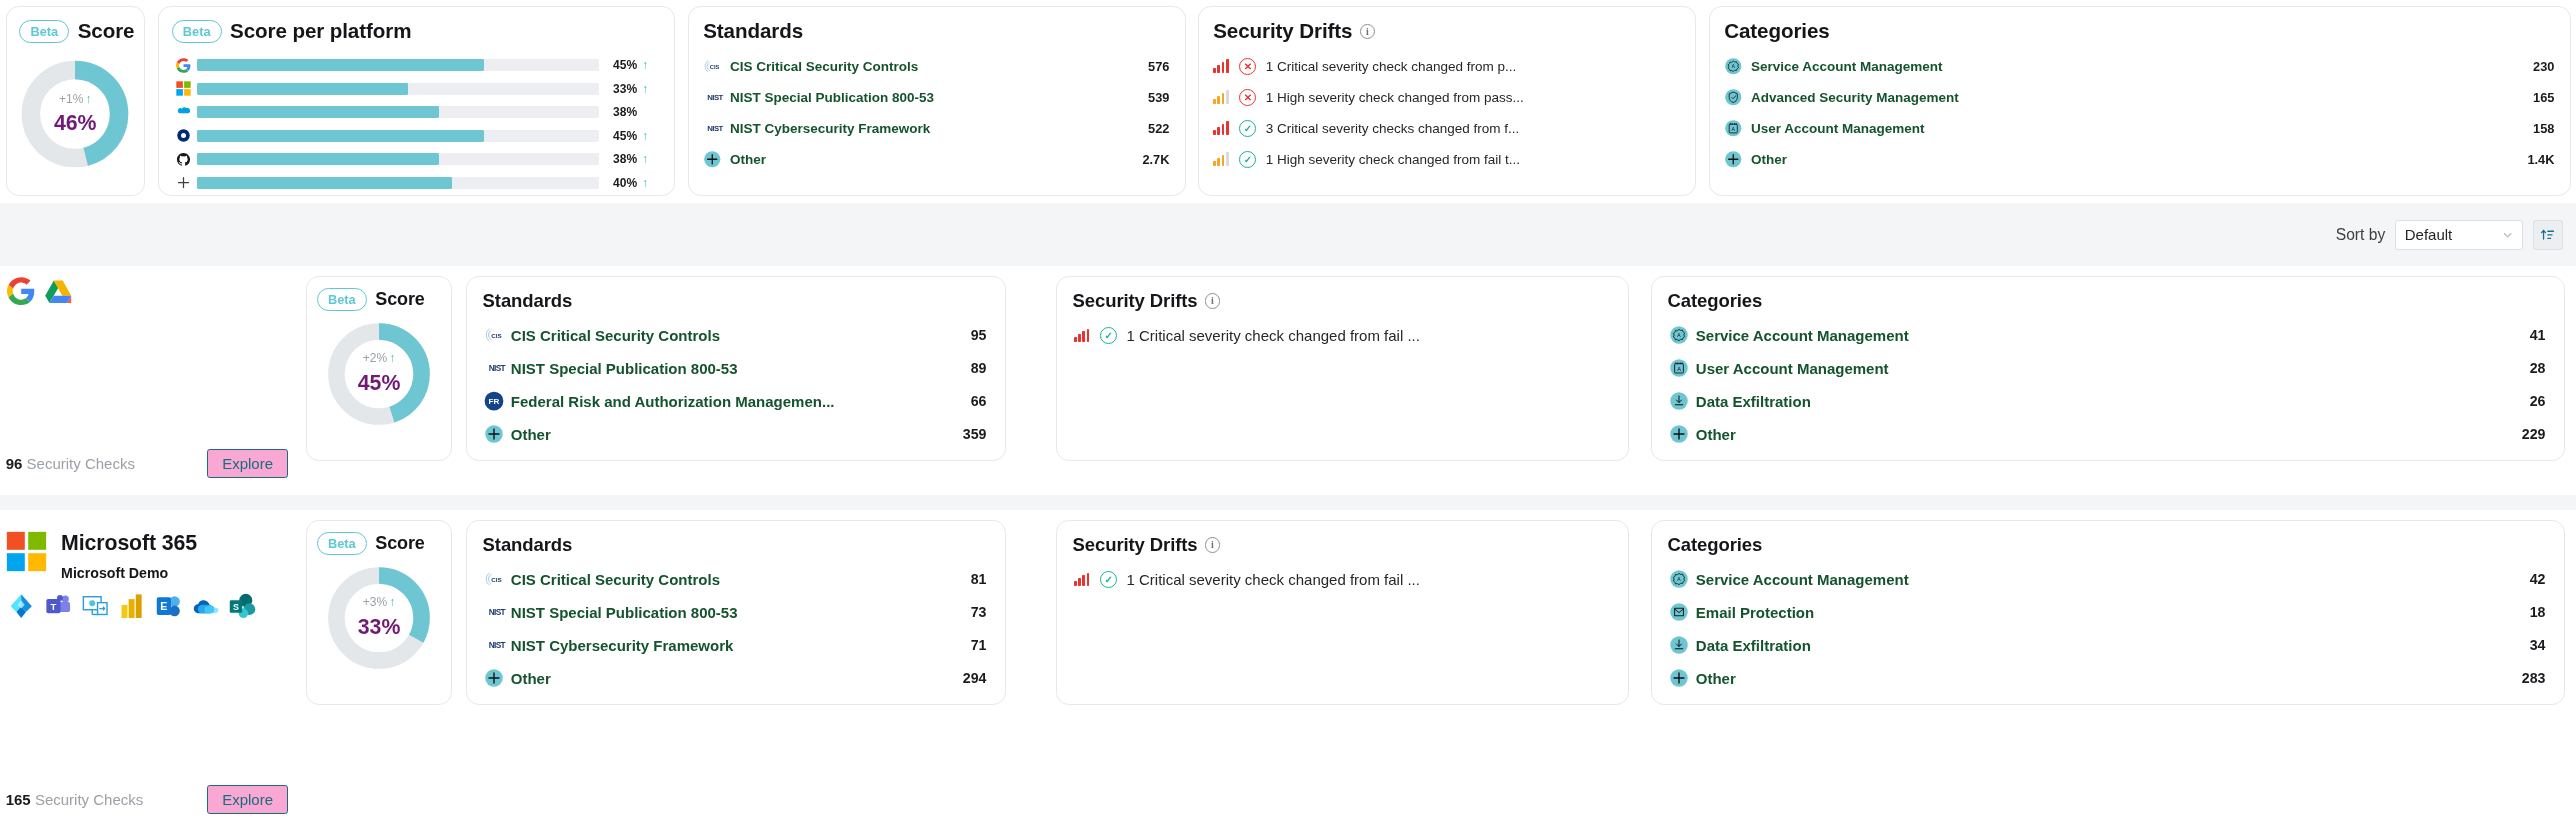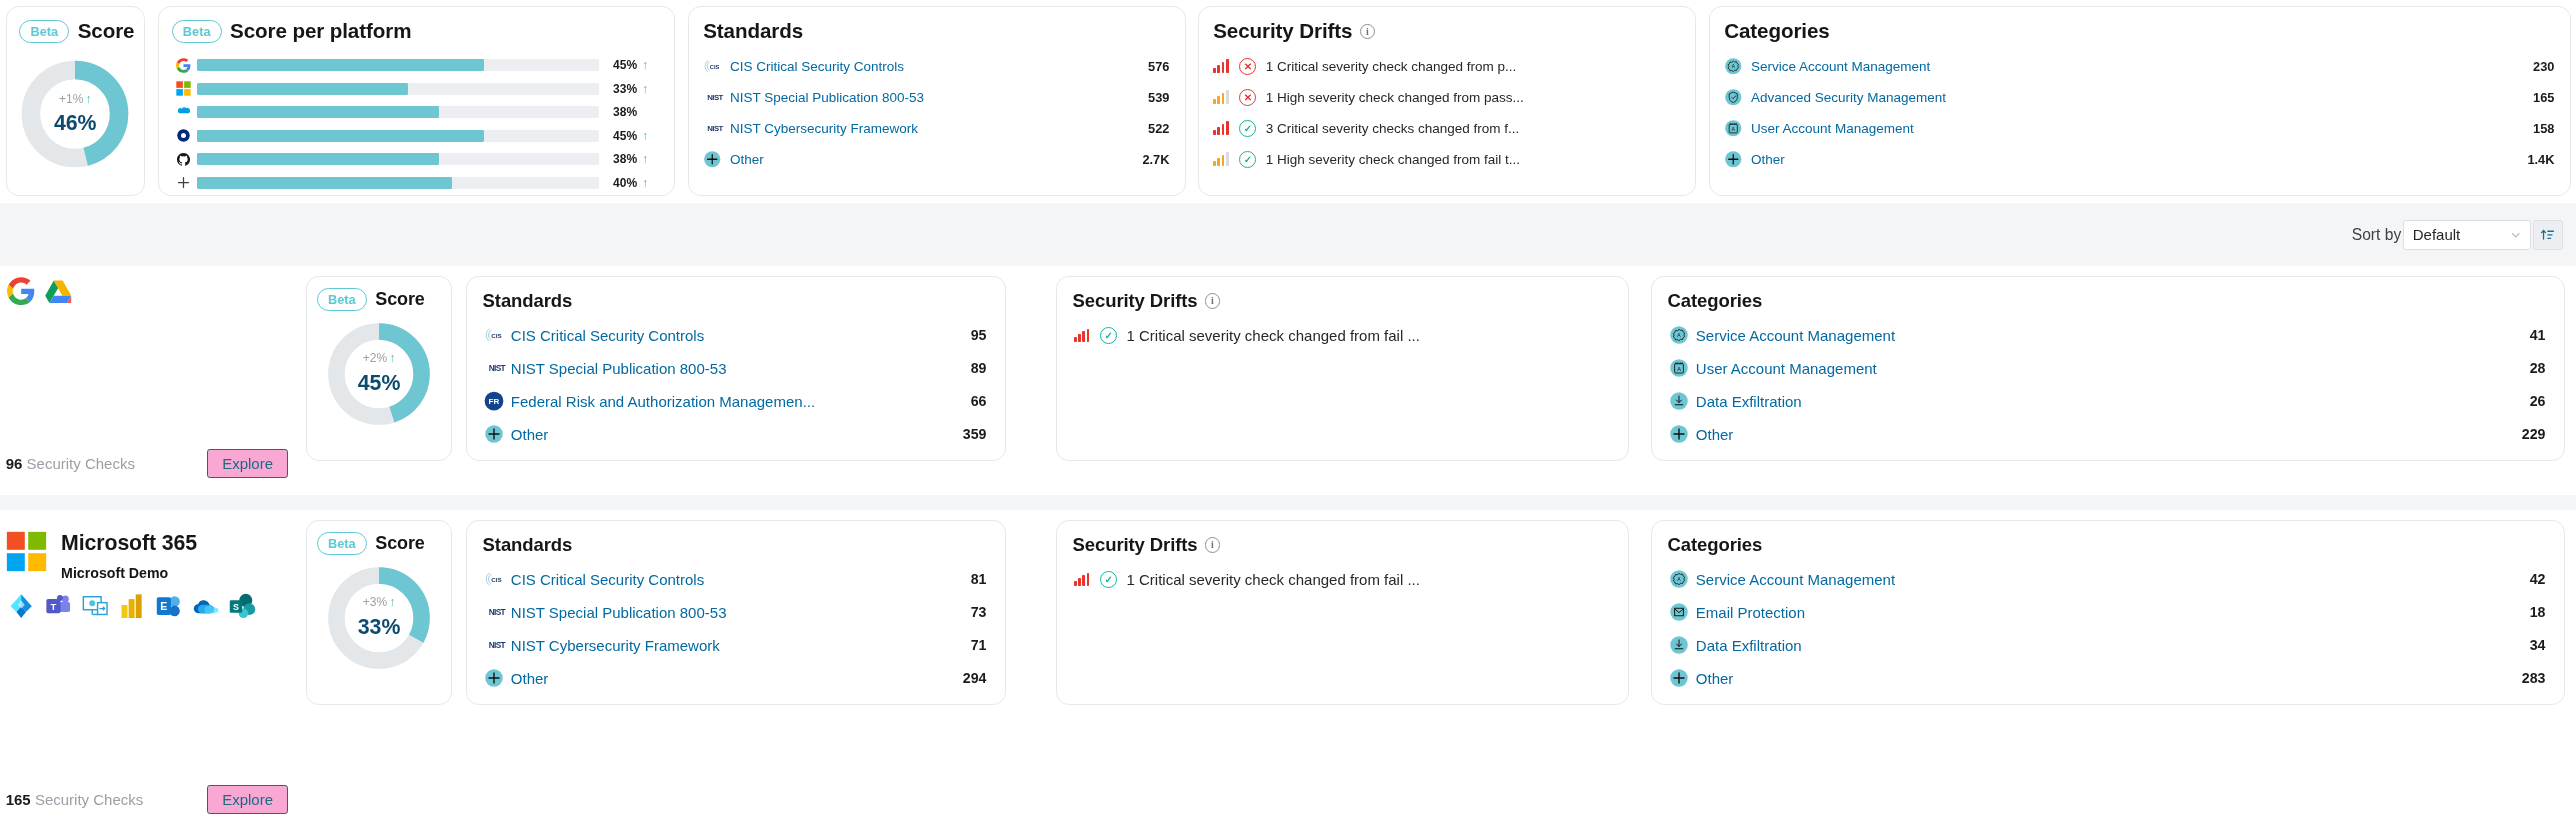--- a/index.html
+++ b/index.html
@@ -45,39 +45,39 @@
   }
 
   #score-card { position: absolute; left: 5.7px; top: 5.7px; width: 139px; height: 190px; }
   #score-card .title-row { padding: 12.8px 0 0 12.8px; }
 
   .donut-wrap { position: relative; display: flex; align-items: center; justify-content: center; }
   .donut-center { position: absolute; inset: 0; display: flex; flex-direction: column;
                   align-items: center; justify-content: center; }
   .donut-delta { font-size: 12px; color: #9aa0a6; display: flex; align-items: center; gap: 2.1px; }
   .donut-delta .arrow { color: #3fbfae; font-size: 12px; }
-  .donut-value { font-size: 21.3px; font-weight: 700; color: #0c4a6e; margin-top: 5.7px; }
+  .donut-value { font-size: 21.3px; font-weight: 700; color: #701a75; margin-top: 5.7px; }
 
   
   #platform-card { position: absolute; left: 158px; top: 5.7px; width: 517px; height: 190px; }
   #platform-card .title-row { padding: 12.8px 0 0 12.8px; }
   .plat-rows { padding: 10px 21.3px 0 15.6px; }
   .plat-row { display: flex; align-items: center; height: 23.5px; }
   .plat-icon { width: 18.5px; height: 15.6px; flex: 0 0 18.5px; display: flex; align-items: center; justify-content: center; }
   .bar-track { flex: 1; height: 12px; background: #eceef1; border-radius: 1.4px; margin: 0 8.5px 0 4.3px; position: relative; }
   .bar-fill { height: 12px; background: #6ec6d2; border-radius: 1.4px; }
   .plat-pct { width: 30px; text-align: right; font-size: 12px; font-weight: 600; color: #1b1b1f; }
   .plat-arrow { width: 15.6px; text-align: center; color: #3fbfae; font-size: 12px; }
 
   
   .list-card .title-row { padding: 12.8px 0 0 14.2px; }
   .list-rows { padding: 7.1px 15.6px 0 14.2px; }
   .list-row { display: flex; align-items: center; height: 31px; }
   .list-row .l-icon { width: 24px; flex: 0 0 24px; display: flex; align-items: flex-start; justify-content: flex-start; }
-  .list-row .l-label { flex: 1; font-size: 13.5px; color: #0369a1; padding-left: 2.8px; white-space: nowrap; overflow: hidden; text-overflow: ellipsis; }
+  .list-row .l-label { flex: 1; font-size: 13.5px; color: #14532d; padding-left: 2.8px; white-space: nowrap; overflow: hidden; text-overflow: ellipsis; font-weight: bold; }
   .list-row .l-val { font-size: 12.8px; font-weight: 700; color: #1b1b1f; padding-left: 10px; }
 
   #std-card { position: absolute; left: 688px; top: 5.7px; width: 498px; height: 190px; }
   #drift-card { position: absolute; left: 1198px; top: 5.7px; width: 498px; height: 190px; }
   #cat-card { position: absolute; left: 1709px; top: 5.7px; width: 862px; height: 190px; }
 
   .info-circle {
     display: inline-flex; align-items: center; justify-content: center;
     width: 15.6px; height: 15.6px; border: 1.1px solid #8b9096; border-radius: 50%;
     font-size: 10px; color: #6c7177; margin-left: 7.1px; font-weight: 700;
@@ -91,21 +91,21 @@
     width: 17px; height: 17px; border-radius: 50%; border: 1.4px solid currentColor;
     display: flex; align-items: center; justify-content: center;
     font-size: 10px; font-weight: 700; margin: 0 9.2px 0 7.8px; flex: 0 0 17px;
   }
   .drift-text { font-size: 13.5px; color: #26272b; white-space: nowrap; overflow: hidden; text-overflow: ellipsis; }
 
   
   .sort-bar {
     position: absolute; left: 0; top: 203px; width: 2576px; height: 63px;
     background: #f4f5f7; display: flex; align-items: center; justify-content: flex-end;
-    padding-right: 12.8px; gap: 2px;
+    padding-right: 12.8px; gap: 10px;
   }
   .sort-label { font-size: 15.6px; color: #3c4043; }
   .sort-select {
     width: 128px; height: 30px; background: #ffffff; border: 0.7px solid #dcdfe3;
     border-radius: 2.8px; display: flex; align-items: center; justify-content: space-between;
     padding: 0 8.5px; font-size: 15px; color: #25262a;
   }
   .sort-dir-btn {
     width: 30px; height: 30px; background: #eceef1; border: 0.7px solid #dcdfe3;
     border-radius: 2.8px; display: flex; align-items: center; justify-content: center;

